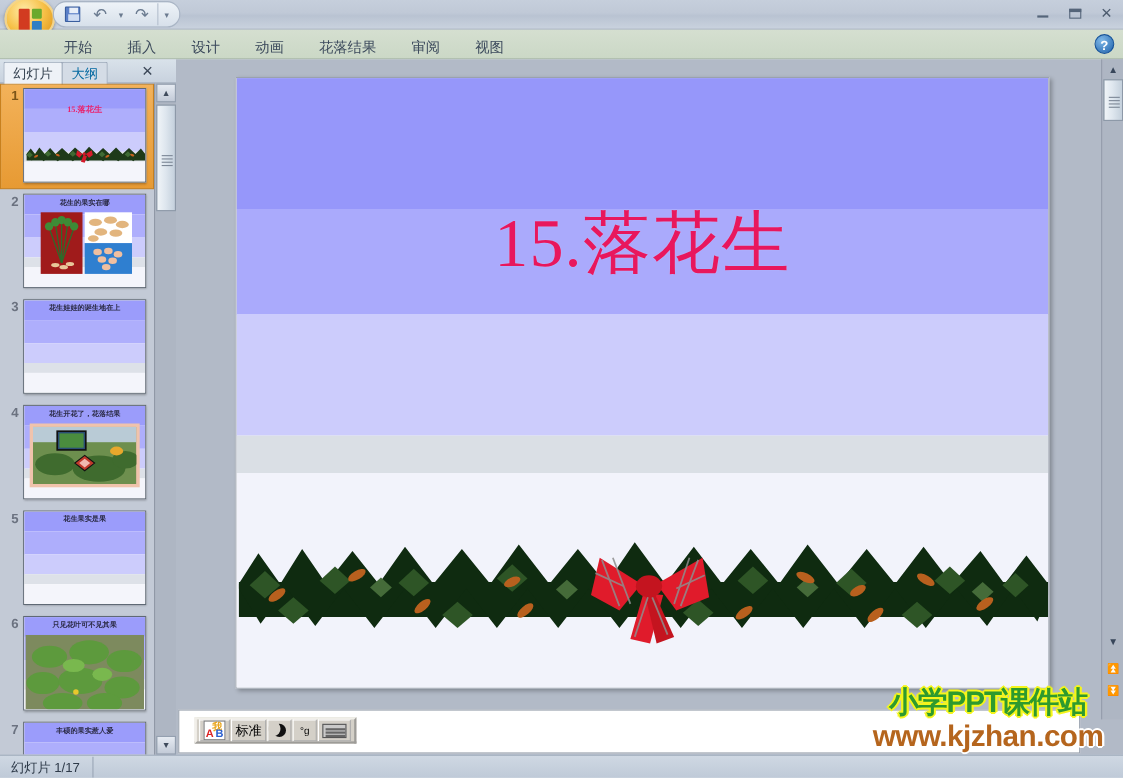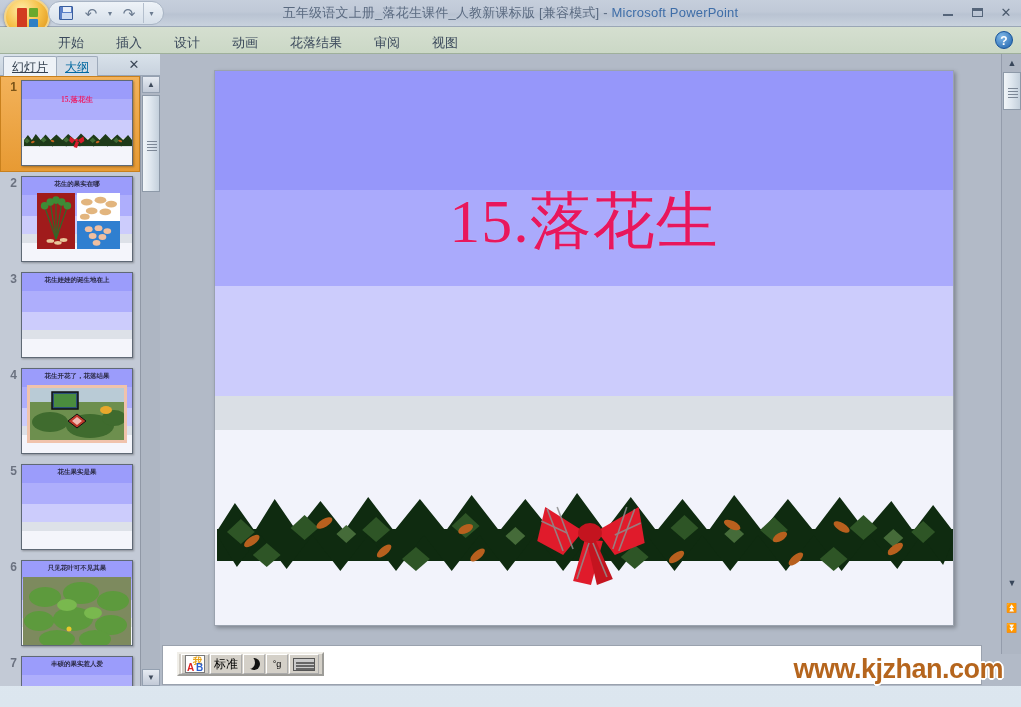--- a/index.html
+++ b/index.html
@@ -88,21 +88,20 @@
     position: absolute; left: 0; top: 0; width: 160px; height: 22px;
     background: linear-gradient(to bottom, #d9e2ea, #c8d2de);
     border-bottom: 1px solid #9aa6b6;
   }
   .ptab {
     position: absolute; top: 2px; height: 32px; padding: 2px 8px 0 8px;
     font-size: 12px; color: #33404f; cursor: default;
     background: #eef2f7;
     border: 1px solid #9fabbb; border-bottom: none;
     border-radius: 2px 2px 0 0;
-    text-decoration: underline;
   }
   .ptab.t1 { left: 3px; }
   .ptab.t2 { left: 56px; background: #d4dce6; color: #0369a1; }
   .pclose { position: absolute; right: 18px; top: 3px; width: 16px; height: 16px; text-align: center;
             font-size: 13px; color: #3b4757; line-height: 15px; cursor: default; }
 
   .thumbs { position: absolute; left: 0; top: 22px; width: 140px; height: 610px; overflow: hidden; }
   .thumbrow { position: relative; width: 140px; height: 96px; }
   .thumbnum { position: absolute; left: 3px; top: 4px; width: 14px; text-align: right;
               font-size: 12px; color: #6b7280; font-weight: bold; }
@@ -220,23 +219,20 @@
          text-shadow: -1px -1px 0 #fff, 1px -1px 0 #fff, -1px 1px 0 #fff, 1px 1px 0 #fff,
                       -2px 0 0 #fff, 2px 0 0 #fff, 0 -2px 0 #fff, 0 2px 0 #fff;
          letter-spacing: -0.5px; }
 </style>
 </head>
 <body>
 
 <div class="app">
 
   <div class="titlebar">
-    <div class="title-text">
-      <span>五年级语文上册_落花生课件_人教新课标版 [兼容模式] - </span><span class="app-name">Microsoft PowerPoint</span>
-    </div>
 
     <div class="orb">
       <div class="ologo">
         <div class="sq r"></div>
           <div class="sq g"></div>
           <div class="sq b"></div>
       </div>
     </div>
 
     <div class="qat">
@@ -602,17 +598,22 @@
         <div class="kbd">
           <i style="left:2px;top:3px;width:18px"></i>
           <i style="left:2px;top:6px;width:18px"></i>
           <i style="left:2px;top:9px;width:18px"></i>
         </div>
       </div>
     </div>
   </div>
 
   <div class="watermark">
+    <div class="wm1">小学PPT课件站</div>
     <div class="wm2">www.kjzhan.com</div>
   </div>
 
+  <div class="statusbar">
+    <div class="statusitem">幻灯片 1/17</div>
+    <div class="statusdiv"></div>
+  </div>
 
 </div>
 
 </body></html>

